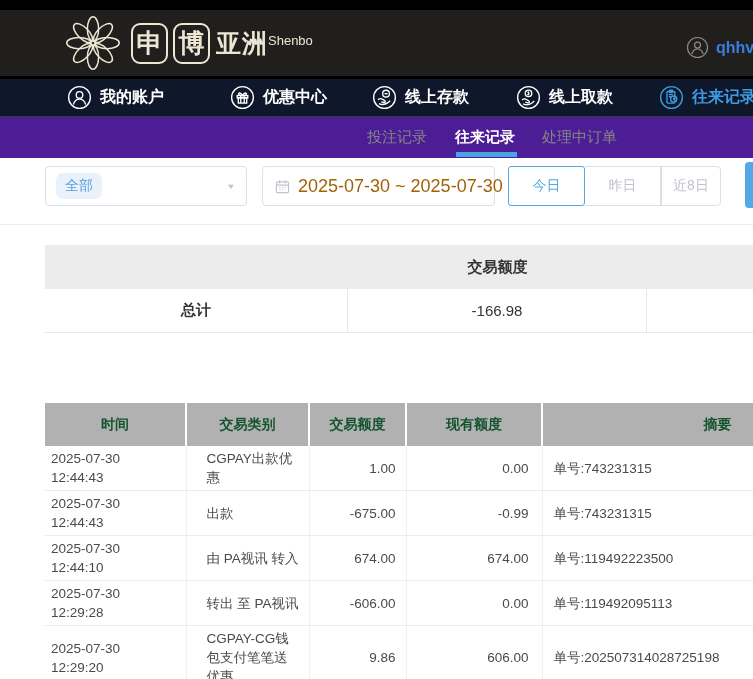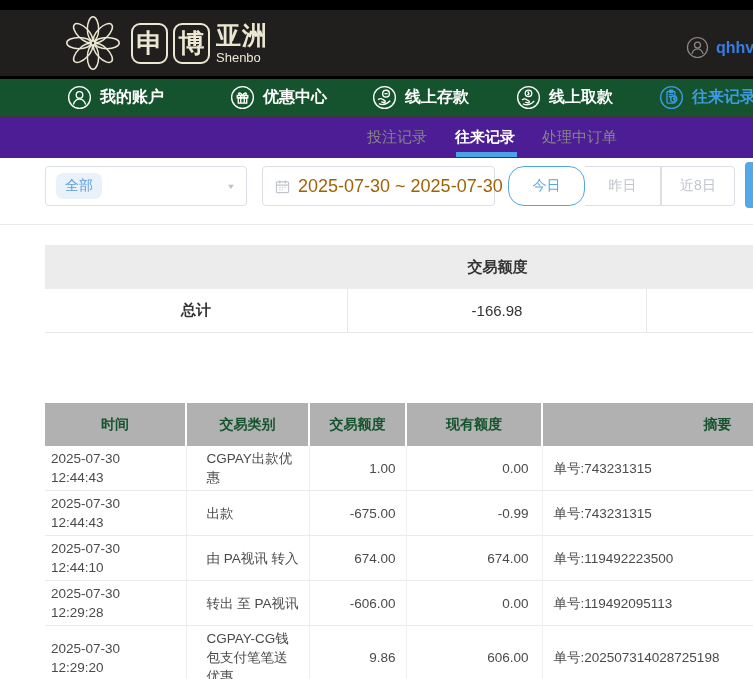--- a/index.html
+++ b/index.html
@@ -6,33 +6,33 @@
   html,body { width:753px; height:679px; }
   body {
     position:relative; overflow:hidden; background:#ffffff;
     font-family:"Liberation Sans","DejaVu Sans",sans-serif;
     -webkit-font-smoothing:antialiased;
   }
   
   .top-strip { position:absolute; left:0; top:0; width:753px; height:10px; background:#000; }
   .site-header { position:absolute; left:0; top:10px; width:753px; height:66px; background:#211f1d; }
   .header-seam { position:absolute; left:0; top:76px; width:753px; height:3px; background:#000; }
-  .main-nav { position:absolute; left:0; top:79px; width:753px; height:37px; background:#14532d;text-decoration:underline; }
+  .main-nav { position:absolute; left:0; top:79px; width:753px; height:37px; background:#0f172a;text-decoration:underline; }
   .subnav { position:absolute; left:0; top:116px; width:753px; height:42px; background:#4c1d95; border-top:1px solid #3a3a3a; }
 
   
   .logo-wrap { position:absolute; left:63px; top:2px; height:62px; display:flex; align-items:center; color:#ece7d2; }
   .logo-flower { width:60px; height:60px; }
   .logo-boxes { display:flex; gap:5px; margin-left:8px; }
   .logo-box {
     width:37px; height:41px; border:2px solid #ece7d2; border-radius:9px;
     display:flex; align-items:center; justify-content:center;
     font-size:26px; font-weight:bold; color:#ece7d2;
   }
-  .logo-right { margin-left:6px; display:flex; flex-direction:column; line-height:1; }
+  .logo-right { margin-left:6px; display:flex; flex-direction:row; line-height:1; }
   .logo-region { font-size:25px; font-weight:bold; letter-spacing:1px; }
   .logo-sub { font-size:13px; margin-top:3px; color:#ece7d2; }
 
   
   .user-info { position:absolute; left:686px; top:26px; display:flex; align-items:center; gap:7px; white-space:nowrap; }
   .user-info .uicon { width:23px; height:23px; color:#8a8a8a; }
   .user-name { color:#3a7de0; font-size:16px; font-weight:bold;text-align:center; }
 
   
   .nav-item { position:absolute; top:0; height:37px; display:flex; align-items:center; gap:8px; color:#ffffff; cursor:pointer; }
@@ -65,23 +65,23 @@
     border:1px solid #dcdfe6; border-radius:4px; background:#fff;
     display:flex; align-items:center; gap:8px; padding:0 12px; cursor:text;
   }
   .date-box .cal { width:15px; height:15px; color:#c0c4cc; flex:none; }
   .date-value { color:#a16207; font-size:18px; white-space:nowrap; }
   .btn-group { position:absolute; left:508px; top:166px; height:40px; display:flex; }
   .qbtn {
     height:40px; background:#fff; font-size:14px; display:flex; align-items:center; justify-content:center;
     border:1px solid #dcdfe6; color:#c0c4cc; cursor:pointer;
   }
-  .qbtn-today { width:77px; border:1px solid #54a7e0; color:#54a7e0; border-radius:16px; }
+  .qbtn-today { width:77px; border:1px solid #54a7e0; color:#54a7e0; border-radius:3px; }
   .qbtn-yest { width:76px; border-left:none; }
-  .qbtn-8d { width:74px; border-left:1px solid #dcdfe6; border-top-right-radius:4px; border-bottom-right-radius:4px; }
+  .qbtn-8d { width:60px; border-left:1px solid #dcdfe6; border-top-right-radius:4px; border-bottom-right-radius:4px; }
   .search-stub { position:absolute; left:745px; top:162px; width:10px; height:46px; background:#53a8e8; border-radius:4px 0 0 4px; }
   .filter-sep { position:absolute; left:0; top:224px; width:753px; height:1px; background:#ebebeb; }
 
   
   .summary { position:absolute; left:45px; top:245px; width:952px; font-size:15px; color:#333; }
   .summary .s-head { display:flex; height:44px; background:#ececec; align-items:center; }
   .summary .s-row { display:flex; height:44px; background:#fff; border-bottom:1px solid #e8e8e8; align-items:stretch; }
   .s-c1 { width:303px; } .s-c2 { width:299px; } .s-c3 { width:350px; }
   .s-cell { display:flex; align-items:center; justify-content:center; }
   .s-row .s-c1, .s-row .s-c2 { border-right:1px solid #e8e8e8; }

